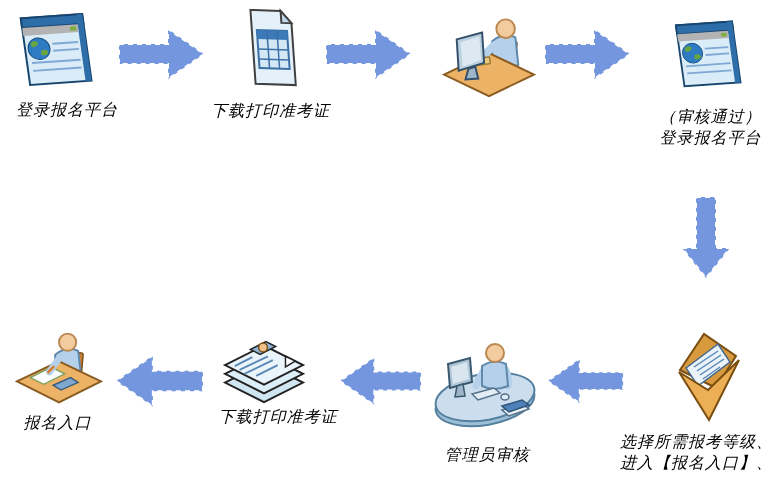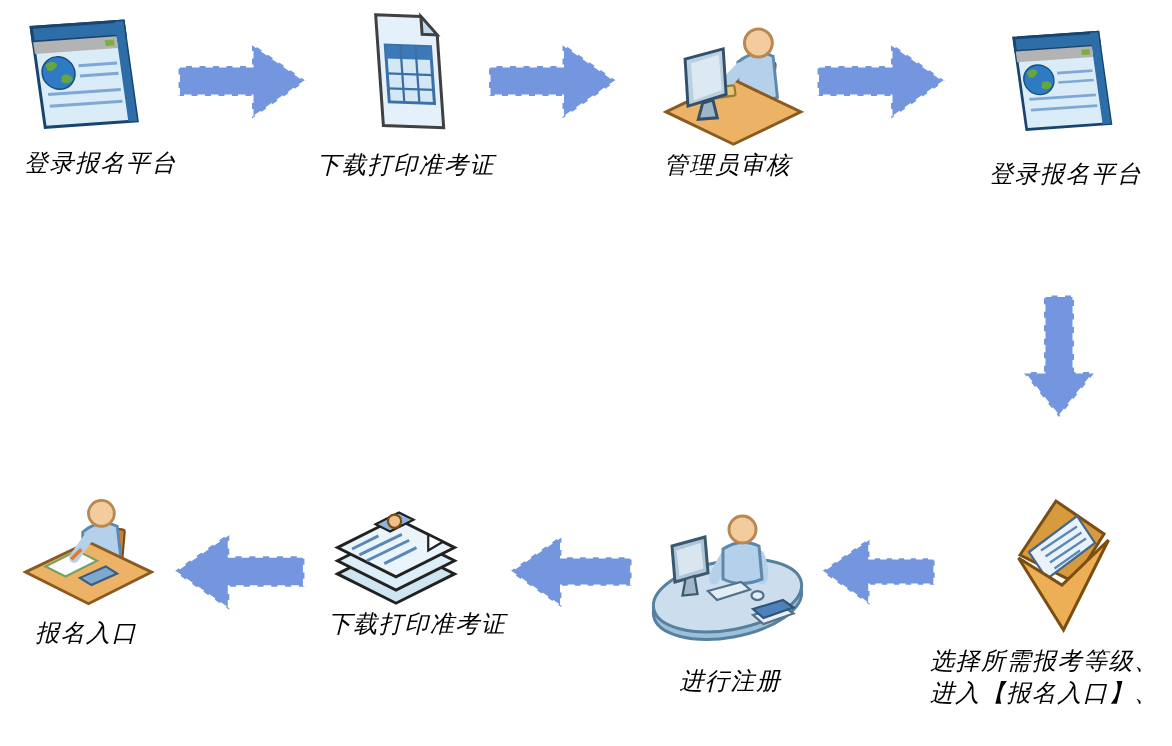--- a/index.html
+++ b/index.html
@@ -78,23 +78,20 @@
       <path d="M52,28 Q64,18 76,24 L79,52 Q64,58 52,52 Z" fill="#B4D0EA" stroke="#5E88AC" stroke-width="2"></path>
       <circle cx="66" cy="15" r="9.5" fill="#F2CB9E" stroke="#BA8750" stroke-width="2"></circle>
       <polygon points="3,62 49,40 95,62 49,84" fill="#ECB266" stroke="#8A5B20" stroke-width="2"></polygon>
       <path d="M54,32 Q46,40 40,47" stroke="#B4D0EA" stroke-width="8" fill="none" stroke-linecap="round"></path>
       <rect x="32" y="45" width="18" height="7" rx="1" fill="#E8C87A" stroke="#9A7A30" stroke-width="1.5" transform="rotate(-8 41 48)"></rect>
       <polygon points="16,26 42,19 44,50 18,58" fill="#BCD1E0" stroke="#33506B" stroke-width="2"></polygon>
       <polygon points="20,29 39,23 41,47 22,54" fill="#DCE9F2"></polygon>
       <polygon points="28,56 35,54 38,66 25,67" fill="#9FB6C8" stroke="#33506B" stroke-width="2"></polygon>
     </svg>
   </span>
-  <div class="label" style="left:425px;top:100px;width:120px;">
-    <div>管理员审核</div>
-  </div>
 
   <svg class="arrow" style="left:543px;top:26px;" width="90" height="56" viewBox="0 0 88 56">
     <polygon points="1,18 50,18 50,3 86,28 50,53 50,38 1,38"></polygon>
   </svg>
 
   <span class="icon" style="left:671px;top:6px;width:76px;height:94px;">
     <svg viewBox="0 0 84 96" preserveAspectRatio="xMidYMid meet">
       <g transform="rotate(-8 42 48) skewY(4)">
         <rect x="10" y="12" width="62" height="68" fill="#D9ECF8" stroke="#17456E" stroke-width="2"></rect>
         <rect x="10" y="12" width="62" height="10" fill="#2D6DA8" stroke="#17456E" stroke-width="2"></rect>
@@ -104,20 +101,21 @@
         <circle cx="24" cy="44" r="11" fill="#2E7BC4" stroke="#174F7C"></circle>
         <path d="M16,38 q5,-4 8,0 q-2,5 -7,4 z M26,46 q6,-2 7,3 q-4,4 -8,1 z" fill="#66A53F"></path>
         <line x1="38" y1="40" x2="64" y2="40" stroke="#7FA8D4" stroke-width="2"></line>
         <line x1="38" y1="47" x2="64" y2="47" stroke="#7FA8D4" stroke-width="2"></line>
         <line x1="15" y1="58" x2="64" y2="58" stroke="#7FA8D4" stroke-width="2"></line>
         <line x1="15" y1="66" x2="64" y2="66" stroke="#7FA8D4" stroke-width="2"></line>
       </g>
     </svg>
   </span>
   <div class="label" style="left:640px;top:106px;width:141px;">
+    <div>（审核通过）</div>
     <div>登录报名平台</div>
   </div>
 
   <svg class="arrow" style="left:681px;top:196px;" width="50" height="84" viewBox="0 0 50 84">
     <polygon points="15,1 35,1 35,52 49,52 25,82 1,52 15,52"></polygon>
   </svg>
 
   <span class="icon" style="left:676px;top:330px;width:66px;height:92px;">
     <svg viewBox="0 0 66 92" preserveAspectRatio="xMidYMid meet">
       <polygon points="4,40 28,4 60,26 40,58" fill="#D89A3E" stroke="#7A4E10" stroke-width="2"></polygon>
@@ -149,21 +147,21 @@
       <polygon points="18,28 40,22 42,46 20,52" fill="#AFC6D8" stroke="#3A586E" stroke-width="2"></polygon>
       <polygon points="21,31 37,26 39,43 23,48" fill="#D9E6EF"></polygon>
       <polygon points="27,50 33,48 35,60 25,61" fill="#9FB6C8" stroke="#3A586E" stroke-width="1.5"></polygon>
       <polygon points="42,58 64,52 70,57 48,64" fill="#E2EDF5" stroke="#55718A" stroke-width="1.5"></polygon>
       <ellipse cx="75" cy="61" rx="4" ry="3" fill="#E2EDF5" stroke="#55718A" stroke-width="1.5"></ellipse>
       <polygon points="72,74 92,68 99,73 79,80" fill="#E8EFF5" stroke="#55718A" stroke-width="1.5"></polygon>
       <polygon points="72,70 92,64 99,69 79,76" fill="#4F81BD" stroke="#2F5578" stroke-width="1.5"></polygon>
     </svg>
   </span>
   <div class="label" style="left:432px;top:444px;width:110px;">
-    <div>进行注册</div>
+    <div>管理员审核</div>
   </div>
 
   <svg class="arrow" style="left:338px;top:352px;" width="84" height="58" viewBox="0 0 88 56">
     <polygon points="87,18 38,18 38,3 2,28 38,53 38,38 87,38"></polygon>
   </svg>
 
   <span class="icon" style="left:217px;top:326px;width:94px;height:82px;">
     <svg viewBox="0 0 96 84" preserveAspectRatio="xMidYMid meet">
       <polygon points="8,58 48,38 88,58 48,78" fill="#CFE6F2" stroke="#222" stroke-width="2"></polygon>
       <polygon points="8,49 48,29 88,49 48,69" fill="#DCEEF7" stroke="#222" stroke-width="2"></polygon>

